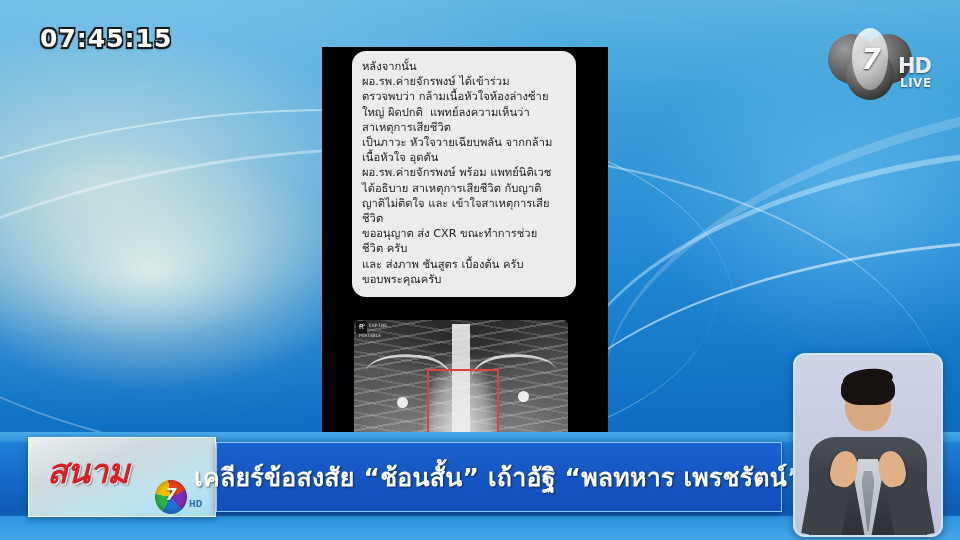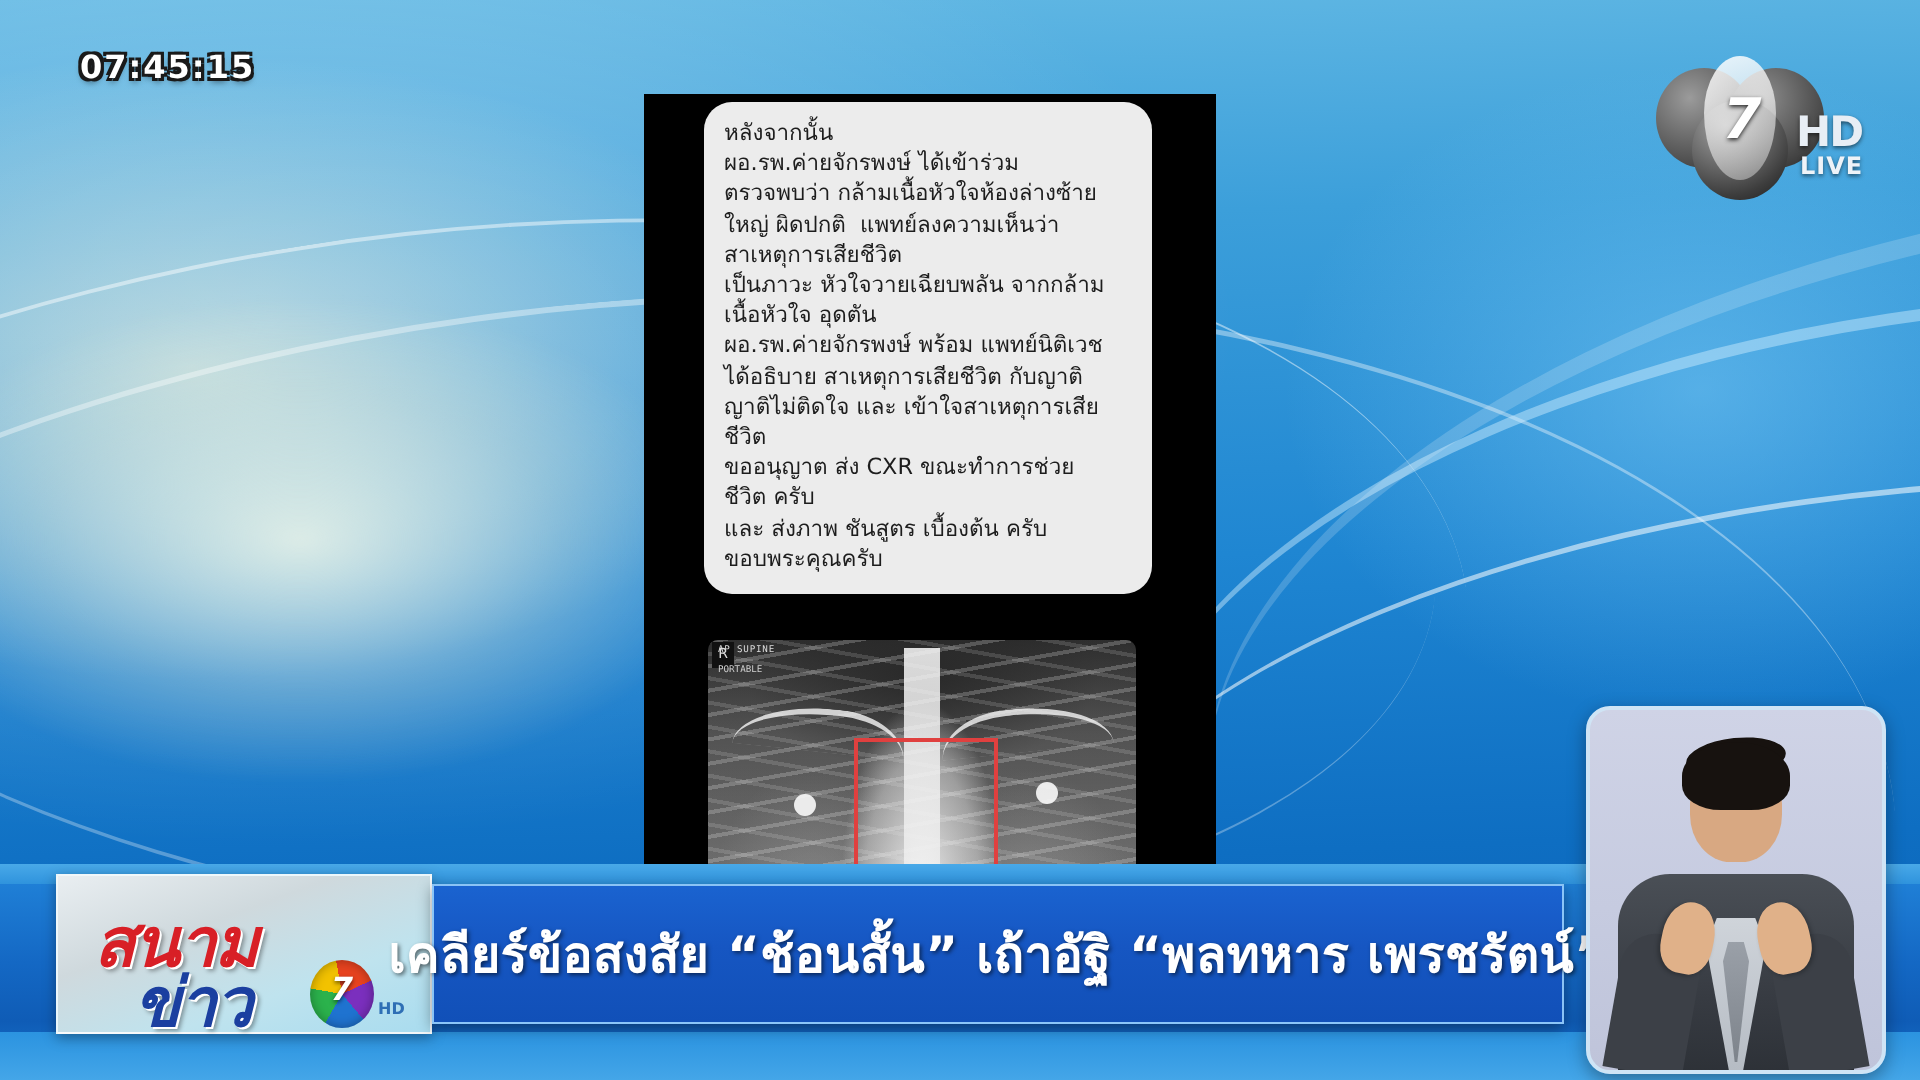--- a/index.html
+++ b/index.html
@@ -37,21 +37,21 @@
     transform:rotate(-3deg);}
   .glow{position:absolute;left:-60px;top:150px;width:420px;height:240px;
     background:radial-gradient(ellipse at center, rgba(255,255,235,.75) 0%, rgba(255,250,220,.25) 45%, rgba(255,255,255,0) 72%);
     filter:blur(2px);}
   .glow2{position:absolute;left:640px;top:30px;width:420px;height:330px;
     background:radial-gradient(ellipse at center, rgba(120,200,245,.55) 0%, rgba(120,200,245,0) 70%);}
 
   
   .clock{
     position:absolute;left:40px;top:24px;
-    font-size:16px;font-weight:bold;color:#fff;letter-spacing:1px;
+    font-size:25px;font-weight:bold;color:#fff;letter-spacing:1px;
     text-shadow:
       -1.6px -1.6px 0 #1a1a1a, 1.6px -1.6px 0 #1a1a1a,
       -1.6px  1.6px 0 #1a1a1a, 1.6px  1.6px 0 #1a1a1a,
        0 2px 3px rgba(0,0,0,.5);
   }
 
   
   .ch-logo{position:absolute;left:826px;top:22px;width:116px;height:78px;}
   .ball{position:absolute;border-radius:50%;}
   .ball-a{left:2px;top:12px;width:48px;height:50px;
@@ -243,21 +243,20 @@
       <div class="xray-tag2">PORTABLE</div>
     </div>
   </div>
 
   <div class="lt-light-top"></div>
   <div class="lt-band"></div>
   <div class="lt-bottom"></div>
 
   <div class="logo-box">
     <div class="logo-l1">สนาม</div>
-    <div class="logo-l2">ข่าว</div>
     <div class="logo-ball">
       <span>7</span>
     </div>
     <div class="logo-hd">HD</div>
   </div>
 
   <div class="headline-box">
     <div class="headline">เคลียร์ข้อสงสัย “ช้อนสั้น” เถ้าอัฐิ “พลทหาร เพรชรัตน์”</div>
   </div>
 

